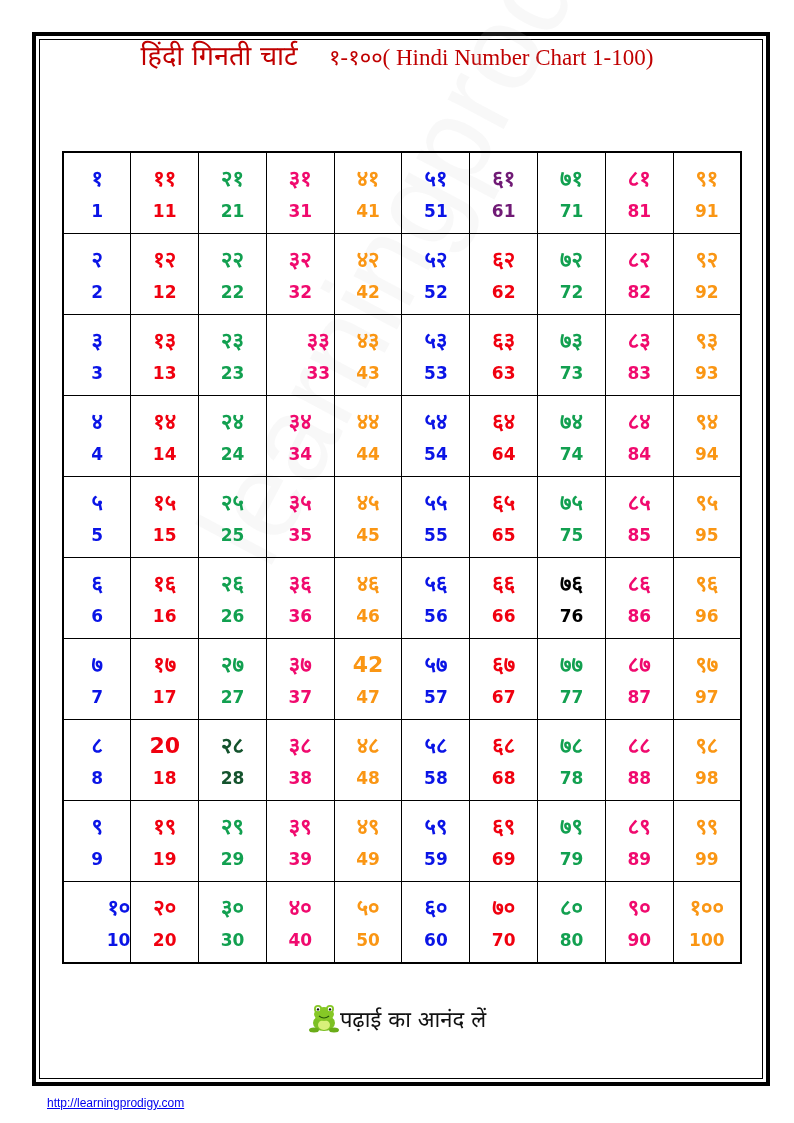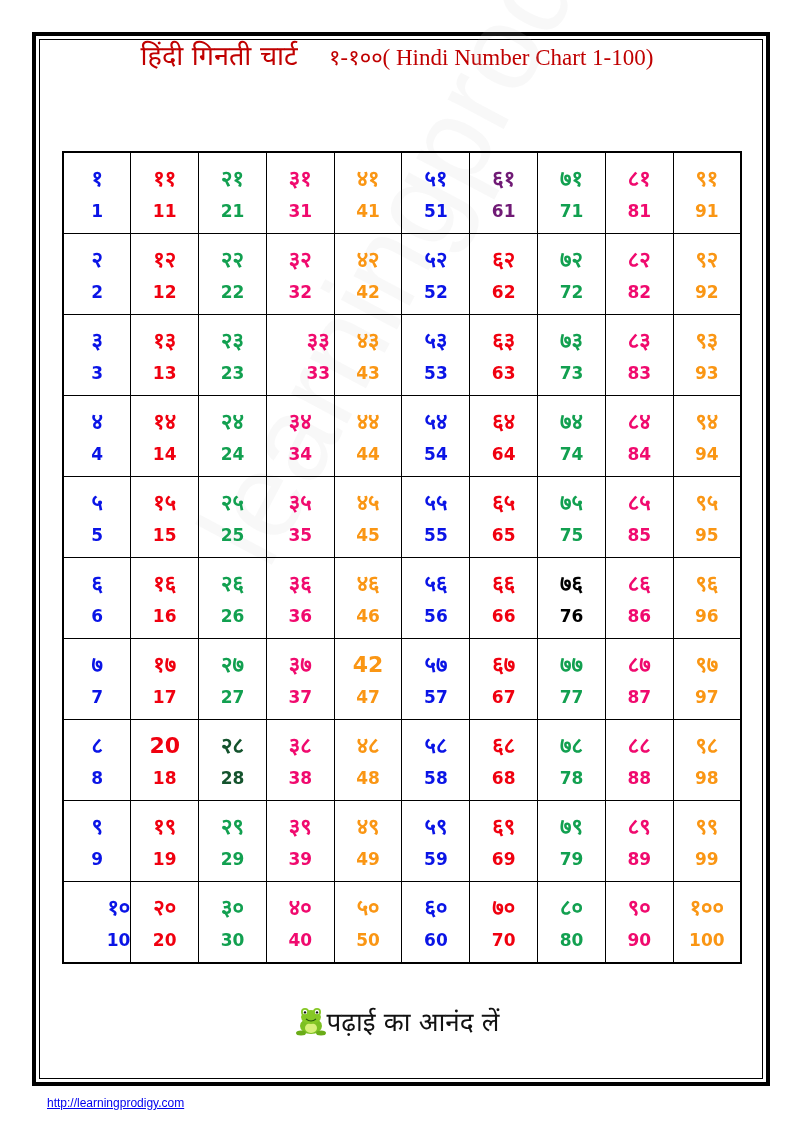--- a/index.html
+++ b/index.html
@@ -7,21 +7,21 @@
   .frame-outer { position:absolute; left:32px; top:32px; width:738px; height:1054px; border:4px solid #000; box-sizing:border-box; }
   .frame-inner { position:absolute; left:3px; top:3px; right:3px; bottom:3px; border:1px solid #000; }
   .title { position:absolute; left:0; right:0; top:36px; text-align:center; color:#c00000; font-size:27px; white-space:nowrap; font-family:"DejaVu Sans", sans-serif; }
   .title .hi { font-weight:normal; }
   .title .en { font-family:Liberation Serif, serif; font-size:23px; }
   .watermark { position:absolute; left:170px; top:520px; transform:rotate(-62deg); transform-origin:left top; font-size:120px; color:rgba(200,200,200,0.12); font-family:"Liberation Sans", sans-serif; white-space:nowrap; pointer-events:none; }
   table.grid { position:absolute; left:62px; top:151px; width:680px; height:809px; border-collapse:collapse; border:2px solid #000; table-layout:fixed; }
   table.grid td { border:1px solid #000; text-align:center; vertical-align:middle; padding:0; height:80px; }
   .dev { display:block; font-size:22px; line-height:28px; margin-top:2px; font-weight:bold; }
   .arab { display:block; font-size:17px; line-height:24px; margin-top:6px; font-weight:bold; font-family:"DejaVu Sans", sans-serif; }
-  .footer-tag { position:absolute; left:0; right:0; top:1003px; text-align:center; font-size:26px; color:#111; }
+  .footer-tag { position:absolute; left:0; right:0; top:1003px; text-align:center; font-size:22px; color:#111; }
   .frog { display:inline-block; width:32px; height:30px; vertical-align:middle; position:relative; top:-3px; }
   .url { position:absolute; left:47px; top:1096px; font-size:12px; color:#0000ee; text-decoration:underline; font-family:"Liberation Sans", sans-serif; }
 </style>
 </head>
 <body>
 
 <div class="frame-outer">
   <div class="frame-inner"></div>
 </div>
 

